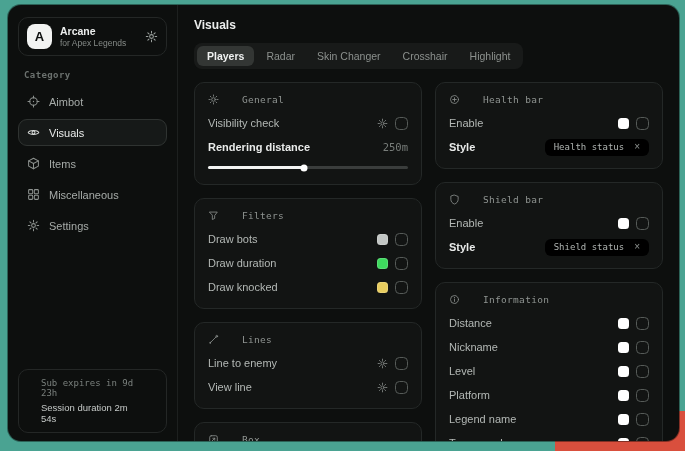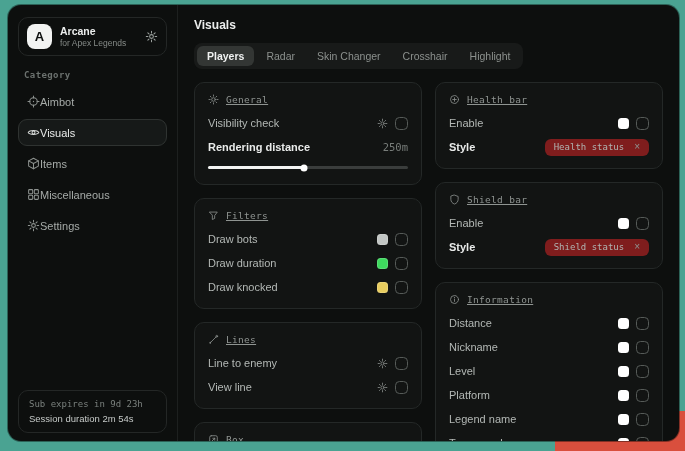--- a/index.html
+++ b/index.html
@@ -18,50 +18,50 @@
   
   .sidebar{width:170px;min-width:170px;box-sizing:border-box;border-right:1px solid #1d201f;
     display:flex;flex-direction:column;padding:12px 10px 8px;}
   .side-header{border:1px solid #242726;border-radius:10px;padding:6px 8px;display:flex;align-items:center;gap:8px;}
   .logo{width:25px;height:25px;border-radius:8px;background:#f2f3f2;color:#0c0e0d;font-weight:700;
     display:flex;align-items:center;justify-content:center;font-size:13px;}
   .app-name{font-size:10.5px;font-weight:700;color:#eceeed;line-height:1.2;}
   .app-sub{font-size:8.5px;color:#868b88;margin-top:1px;}
   .side-gear{margin-left:auto;color:#9aa09d;}
   .cat-label{font-family:"DejaVu Sans Mono",monospace;font-size:9px;color:#6b716e;margin:14px 6px 8px;letter-spacing:.4px;font-weight:bold;}
-  .nav-item{display:flex;align-items:center;padding:6px 8px;border-radius:9px;color:#a6aba8;
+  .nav-item{display:flex;align-items:center;gap:9px;padding:6px 8px;border-radius:9px;color:#a6aba8;
     font-size:11px;border:1px solid transparent;margin-bottom:4px;cursor:default;}
   .nav-item .ic{color:#8d928f;}
   .nav-item.active{background:#161918;border-color:#2f3331;color:#e9ebea;}
   .nav-item.active .ic{color:#d7dad8;}
-  .side-footer{margin-top:auto;border:1px solid #242726;border-radius:10px;padding:8px 10px;}
+  .side-footer{margin-top:auto;border:1px solid #242726;border-radius:10px;padding:8px 22px;}
   .sf1{font-family:"DejaVu Sans Mono",monospace;font-size:9px;color:#7a807d;}
   .sf2{font-size:9.5px;color:#c6cac8;margin-top:4px;}
   
   .main{flex:1;padding:13px 16px 0;display:flex;flex-direction:column;overflow:hidden;}
   .main-title{font-size:12px;font-weight:700;color:#eceeed;}
   .tabbar{margin-top:11px;align-self:flex-start;background:#181a19;border-radius:8px;padding:3px;display:flex;gap:2px;}
   .tab{font-size:10.5px;color:#8c918e;padding:4px 10px;border-radius:6px;white-space:nowrap;cursor:default;}
   .tab.active{background:#333634;color:#f0f2f1;font-weight:600;}
   .grid{margin-top:13px;display:grid;grid-template-columns:1fr 1fr;gap:13px;align-items:start;}
   .col{display:flex;flex-direction:column;gap:13px;}
   .card{background:#121413;border:1px solid #242827;border-radius:10px;padding:9px 13px 11px;}
-  .card-head{display:flex;align-items:center;gap:7px;font-family:"DejaVu Sans Mono",monospace;
-    font-size:9.5px;color:#8f9491;margin:2px 0 8px;letter-spacing:.3px;text-decoration:underline;}
+  .card-head{display:flex;align-items:center;gap:23px;font-family:"DejaVu Sans Mono",monospace;
+    font-size:9.5px;color:#8f9491;margin:2px 0 8px;letter-spacing:.3px;}
   .card-head .ic{color:#868b88;}
   .row{display:flex;align-items:center;min-height:20px;gap:8px;}
   .row + .row{margin-top:4px;}
   .row-label{font-size:11px;color:#b3b8b5;flex:1;white-space:nowrap;}
   .row-label.bright{color:#e9ebea;font-weight:600;}
   .row-value{font-size:10.5px;color:#787d7a;font-family:"DejaVu Sans Mono",monospace;}
   .ctrl{display:flex;align-items:center;gap:7px;justify-content:flex-end;}
   .gear-btn{color:#868b88;display:inline-flex;cursor:default;}
   .checkbox{width:13px;height:13px;box-sizing:border-box;border:1.4px solid #565b58;border-radius:4.5px;cursor:default;}
   .swatch{width:11px;height:11px;border-radius:3.5px;border:1px solid rgba(255,255,255,.15);box-sizing:border-box;cursor:default;}
-  .select{display:flex;align-items:center;gap:10px;background:#7f1d1d;border-radius:6px;padding:3.5px 9px;cursor:default;}
+  .select{display:flex;align-items:center;gap:10px;background:#000000;border-radius:6px;padding:3.5px 9px;cursor:default;}
   .select-value{font-family:"DejaVu Sans Mono",monospace;font-size:9px;color:#b0b5b2;}
   .select-x{color:#8f9491;font-size:10px;line-height:1;}
   .slider{position:relative;height:3px;background:#3a3d3c;border-radius:2px;margin:9px 0 4px;cursor:default;}
   .slider-fill{position:absolute;left:0;top:0;bottom:0;background:#f2f3f2;border-radius:2px;}
   .slider-thumb{position:absolute;top:50%;width:7px;height:7px;background:#fff;border-radius:50%;transform:translate(-50%,-50%);}
   .ic{display:inline-flex;width:13px;height:13px;}
   .ic svg{width:100%;height:100%;display:block;}
   .ic-sm{width:11px;height:11px;}
 </style>
 </head>

